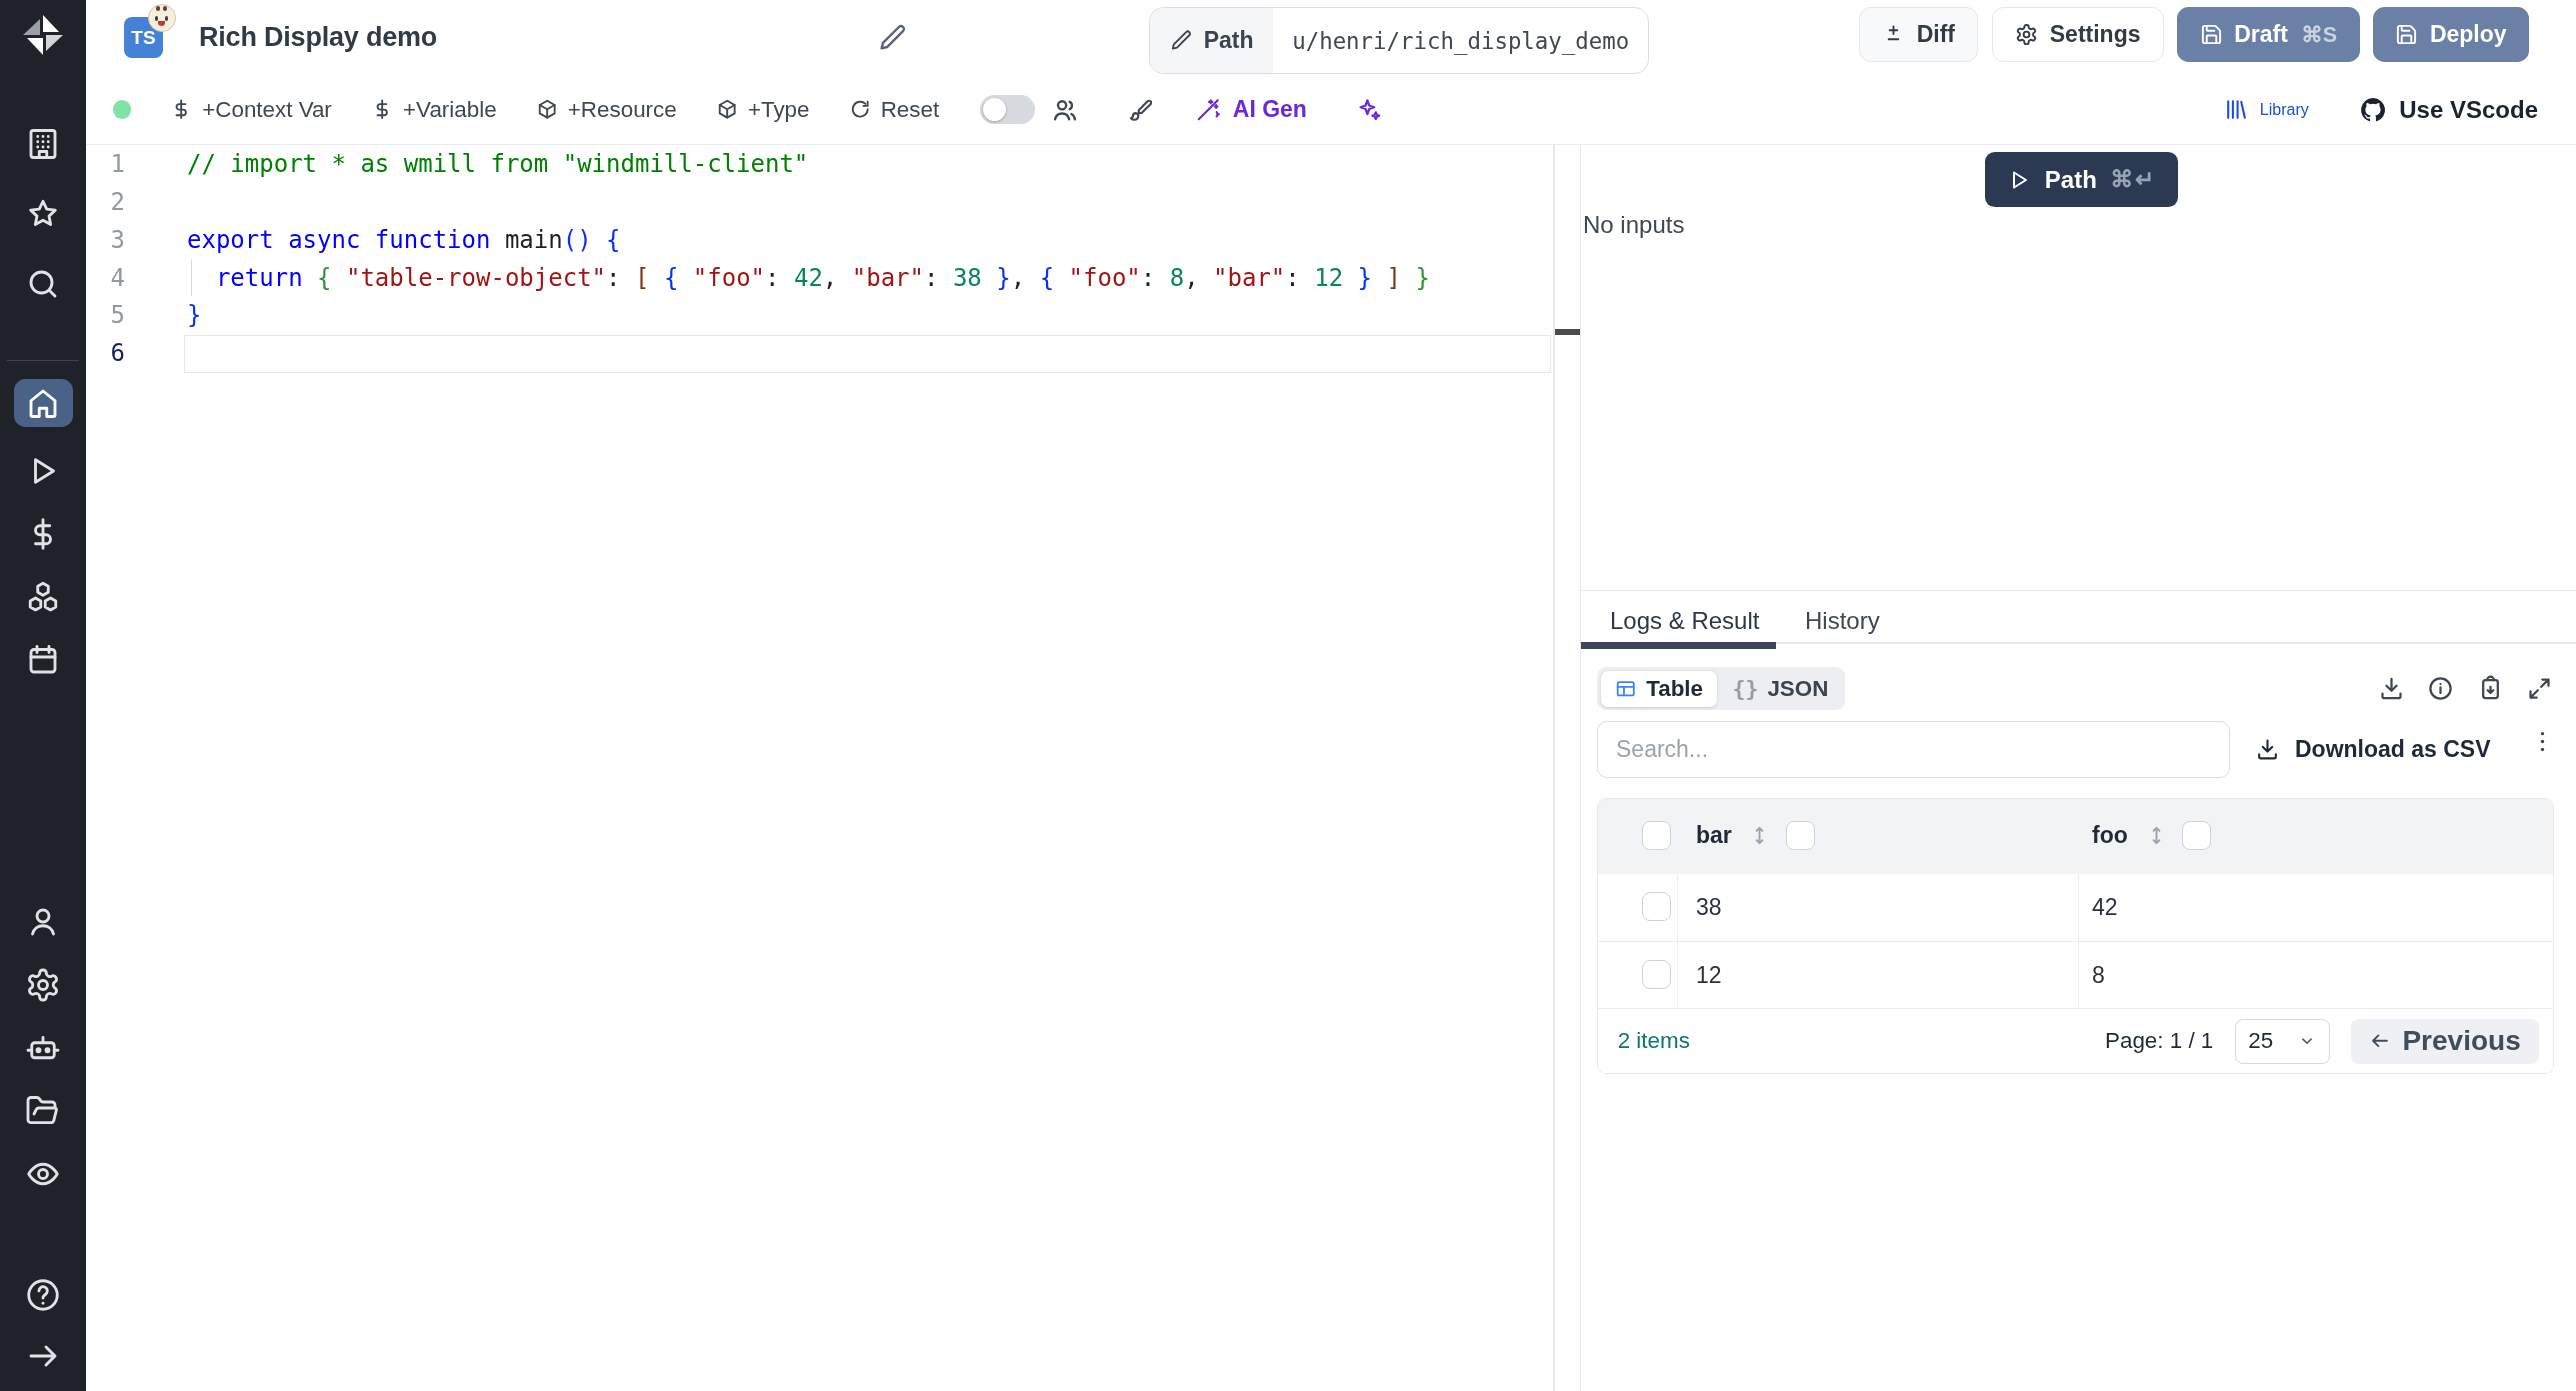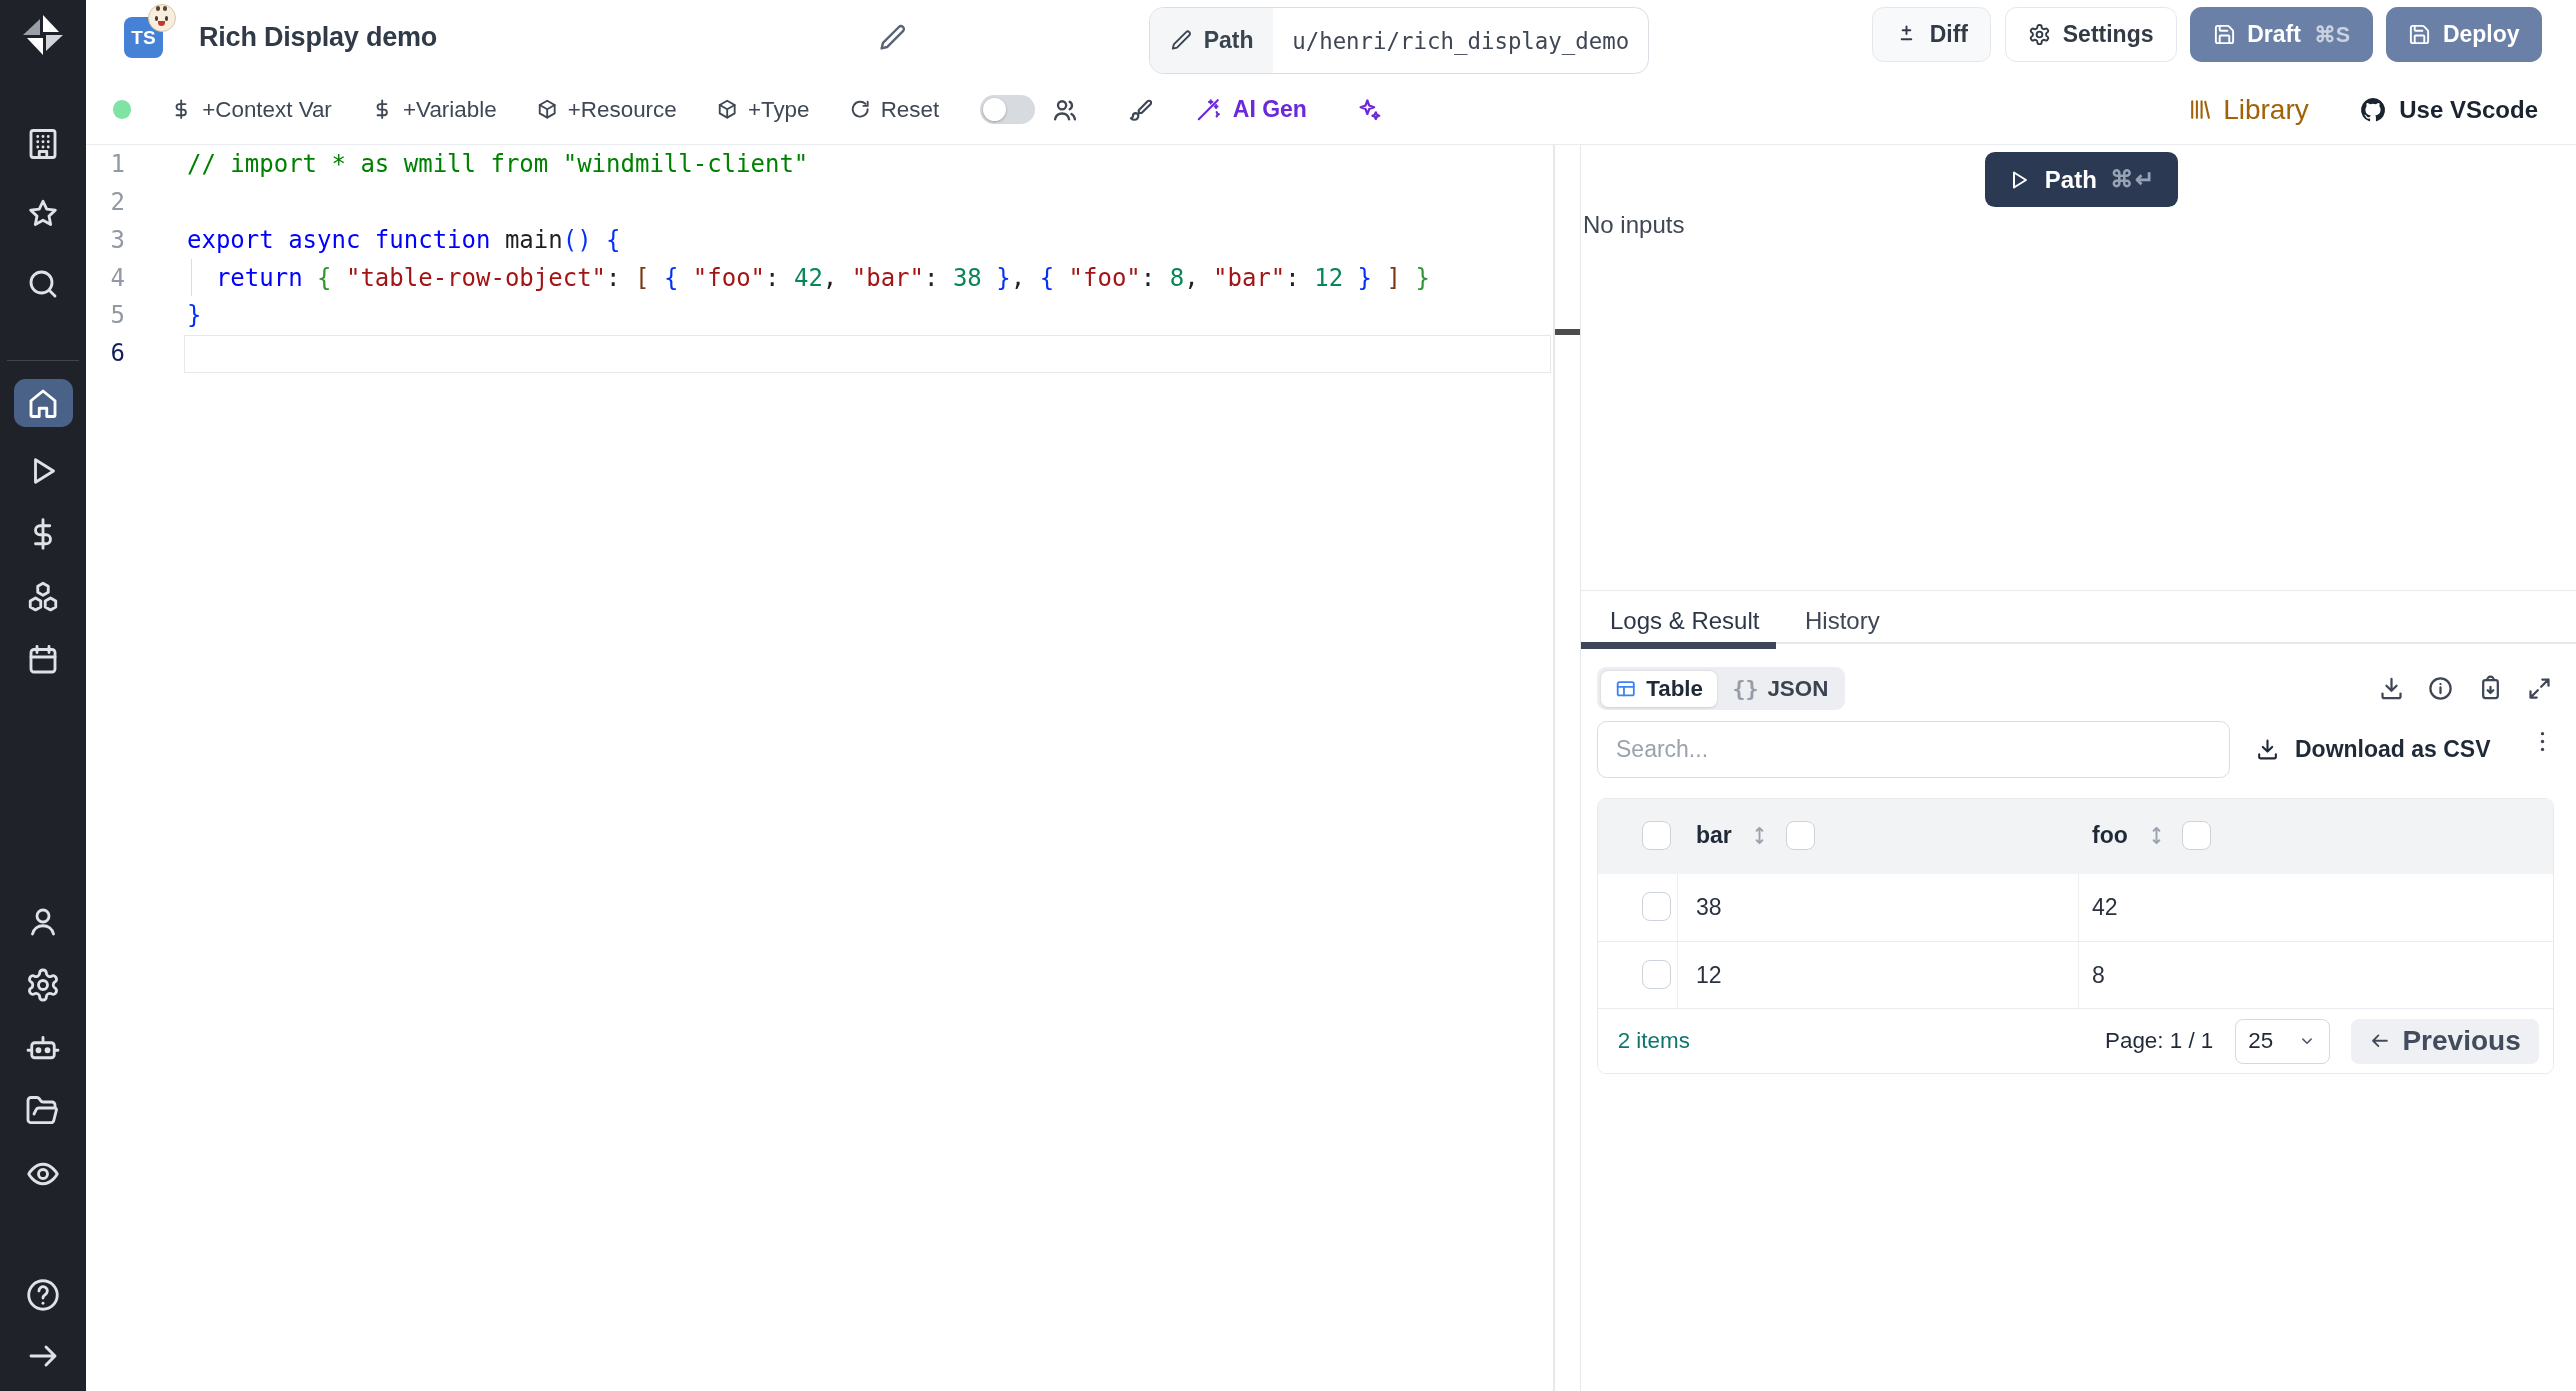--- a/index.html
+++ b/index.html
@@ -39,21 +39,21 @@
   .page-title { margin-left:36px; font-size:27px; font-weight:600; color:#313a47; letter-spacing:-0.2px; }
   .pencil-btn { position:absolute; left:792px; top:19.7px; width:36px; height:36px; color:#596375; }
   .pencil-btn svg { width:29px; height:29px; }
   .path-pill { position:absolute; left:1063px; top:7.2px; height:67px; display:flex; align-items:stretch; overflow:hidden;
                border:1.8px solid #dadee4; border-radius:14.3px; background:#fff; cursor:pointer; }
   .path-left { background:#f5f6f8; display:flex; align-items:center; gap:11.6px; padding:0 19.7px;
                font-weight:600; font-size:23px; color:#3a4350; }
   .path-left svg { width:22.4px; height:22.4px; }
   .path-right { display:flex; align-items:center; padding:0 19px; font-family:"DejaVu Sans Mono", monospace;
                 font-size:22.4px; color:#3f4754; }
-  .hdr-actions { position:absolute; right:34px; top:7.2px; height:55px; display:flex; gap:13.4px; }
+  .hdr-actions { position:absolute; right:47px; top:7.2px; height:55px; display:flex; gap:13.4px; }
   .btn { display:flex; align-items:center; gap:11.6px; padding:0 22.4px; border-radius:11.6px; font-size:23px; font-weight:600; }
   .btn svg { width:23px; height:23px; }
   .btn.light { background:#f8f9fb; border:1.8px solid #e4e7eb; color:#323a46; }
   .btn.white { background:#fff;    border:1.8px solid #e4e7eb; color:#323a46; }
   .btn.slate { background:var(--accent,#6b80a6); color:#fff; }
   .btn .shortcut { color:#cad2e0; font-weight:600; font-size:21.5px; margin-left:1.8px; }
 
   
   .toolbar { position:absolute; left:86px; top:75px; width:2490px; height:70px; background:#fff;
              border-bottom:1.8px solid #e9ebee; display:flex; align-items:center; }
@@ -65,21 +65,21 @@
   .toggle .knob { position:absolute; left:2.7px; top:2.7px; width:23px; height:23px; background:#fff; border-radius:50%;
                   box-shadow:0 0.9px 2.7px rgba(0,0,0,.3); }
   .icon-btn { color:#3f4754; }
   .users-btn { margin-left:16px; } .users-btn svg { width:28px; height:28px; }
   .brush-btn { margin-left:47px; } .brush-btn svg { width:26px; height:26px; }
   .ai-btn { margin-left:43px; display:flex; align-items:center; gap:11.6px; color:var(--ai-purple,#6d28d9);
             font-size:23px; font-weight:600; }
   .ai-btn svg { width:26px; height:26px; }
   .sparkles-btn { margin-left:48px; color:var(--ai-purple,#6d28d9); } .sparkles-btn svg { width:27px; height:27px; }
   .tb-right { margin-left:auto; display:flex; align-items:center; gap:50px; margin-right:38px; }
-  .lib-btn { display:flex; align-items:center; gap:11.6px; color:#a16207; font-size:28px; font-weight:500;justify-content:center; }
+  .lib-btn { display:flex; align-items:center; gap:11.6px; color:#1d4ed8; font-size:16px; font-weight:500;justify-content:center; }
   .lib-btn svg { width:25px; height:25px; }
   .vscode-btn { display:flex; align-items:center; gap:12.5px; color:#1b2330; font-size:24px; font-weight:700; }
   .vscode-btn svg { width:28px; height:28px; }
 
   
   .editor { position:absolute; left:86px; top:145px; width:1494px; height:1247px; background:#fff; }
   .cl { position:absolute; left:0; width:100%; height:38px; display:flex; align-items:center; }
   .ln { width:39px; text-align:right; font-family:"DejaVu Sans Mono", monospace; font-size:24px; color:#9199a3; flex:none; }
   .ln.act { color:#13205a; }
   .codetext { margin-left:62px; font-family:"DejaVu Sans Mono", monospace; font-size:24px; white-space:pre; }

